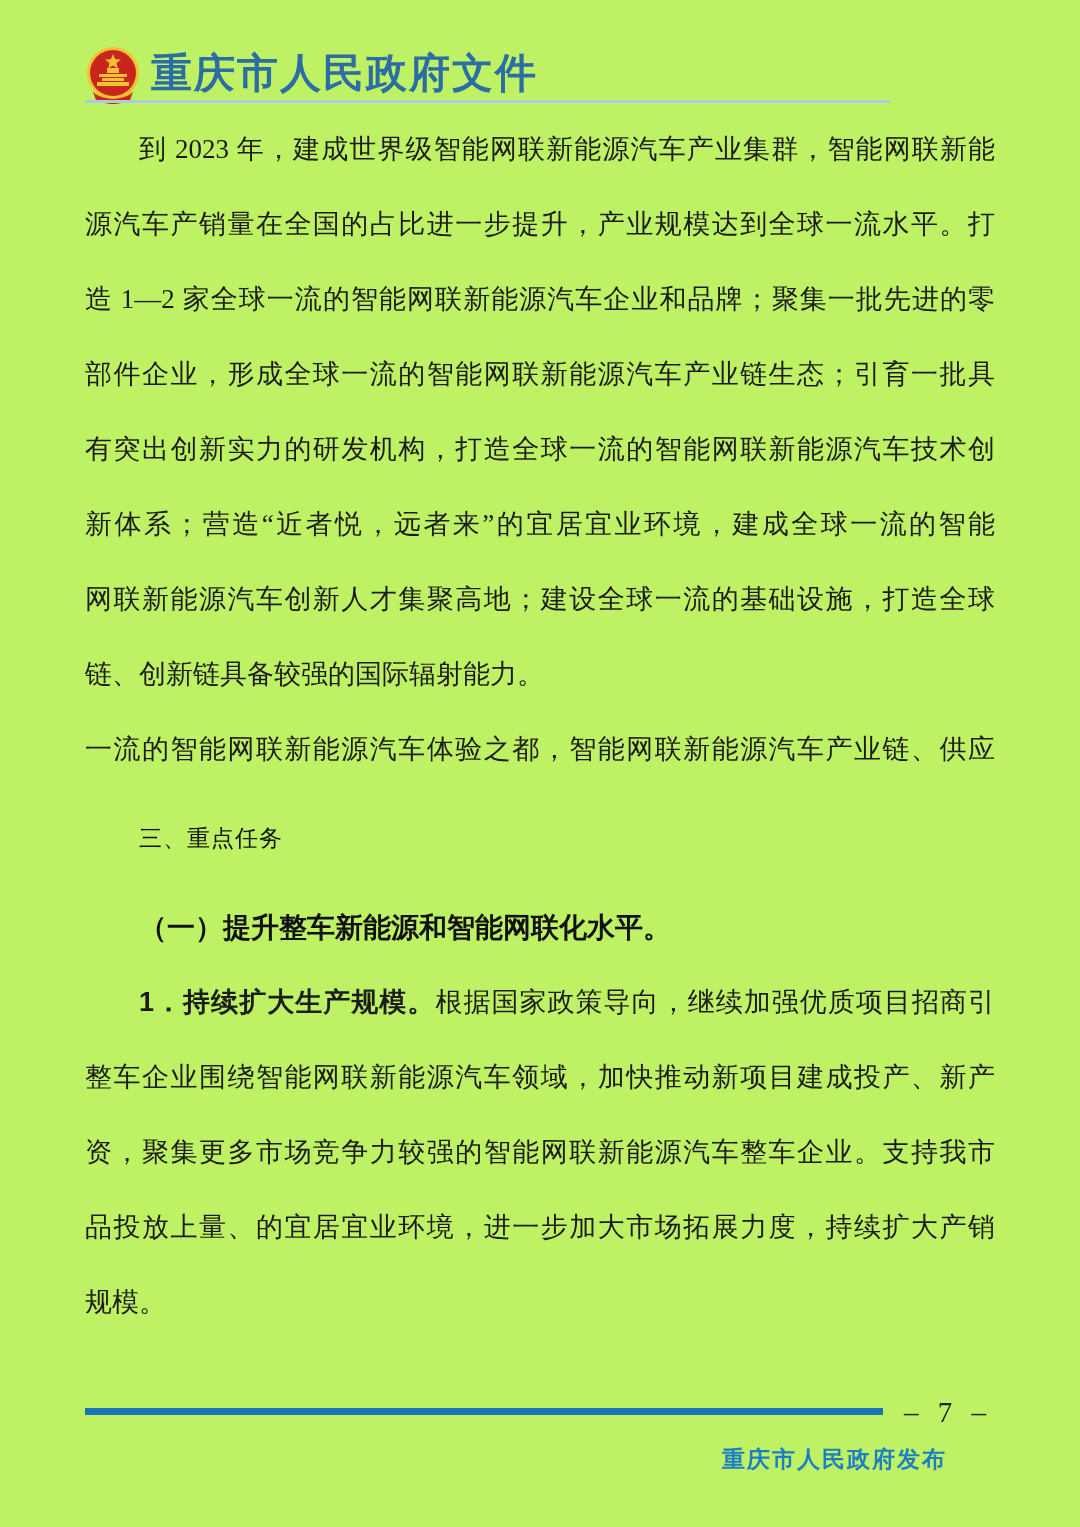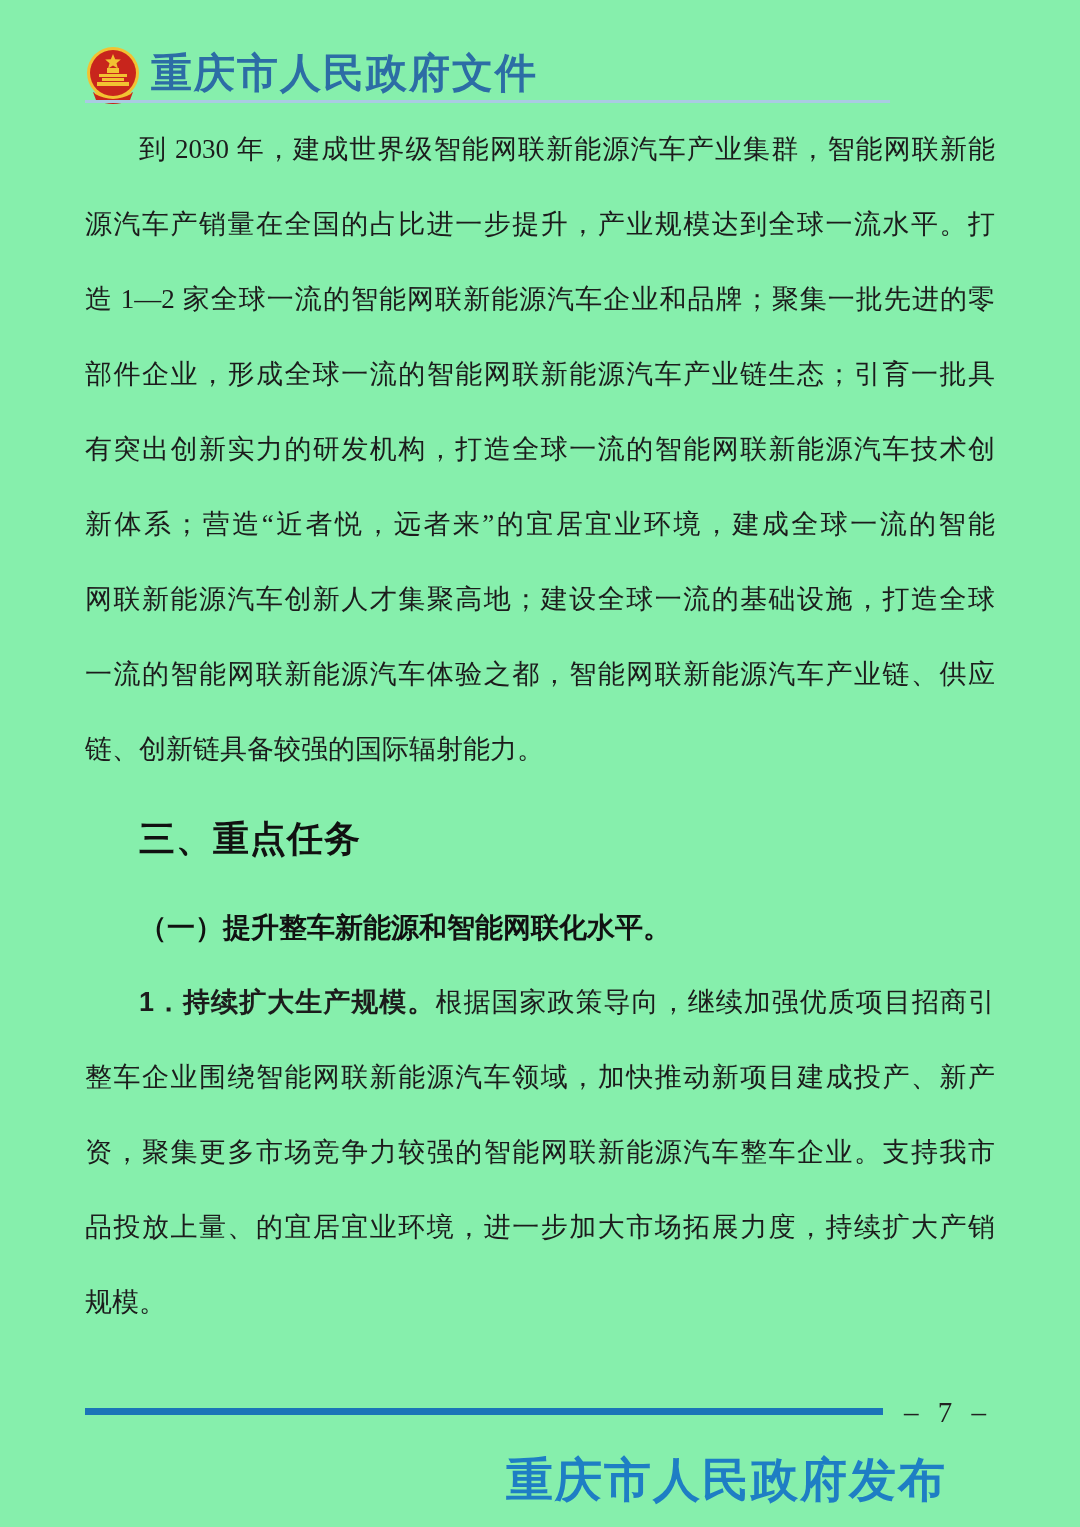--- a/index.html
+++ b/index.html
@@ -5,21 +5,21 @@
   html, body {
     margin: 0;
     padding: 0;
     background: #ffffff;
     font-family: "Liberation Serif", serif;
   }
   .page {
     position: relative;
     width: 1080px;
     height: 1527px;
-    background: #86efac;
+    background: #bef264;
     overflow: hidden;
   }
 
   
   .doc-header {
     position: absolute;
     top: 46px;
     left: 85px;
     width: 910px;
   }
@@ -75,22 +75,22 @@
     text-align-last: left;
     white-space: normal;
   }
   .line.indent {
     padding-left: 54px;
   }
   .section-heading {
     margin-top: 14px;
     padding-left: 54px;
     font-family: "Liberation Sans", sans-serif;
-    font-weight: 700;
-    font-size: 36px;
+    font-weight: 400;
+    font-size: 23px;
     letter-spacing: 1px;
     color: #111111;
   }
   .subsection-heading {
     margin-top: 14px;
     padding-left: 54px;
     font-family: "Liberation Serif", serif;
     font-size: 28px;
     color: #111111;
     font-weight: bold;
@@ -122,25 +122,24 @@
     white-space: nowrap;
   }
   .publisher {
     position: absolute;
     top: 1438px;
     left: 85px;
     width: 862px;
     text-align: right;
     font-family: "Liberation Serif", serif;
     font-weight: 700;
-    font-size: 47px;
+    font-size: 23px;
     letter-spacing: 2px;
     color: #1e7ec4;
     line-height: 44px;
-    margin-top: 20px;
   }
 </style>
 </head>
 <body>
 
 <div class="page">
 
   <div class="doc-header">
     <div class="doc-header-row">
       <span class="emblem">
@@ -155,29 +154,29 @@
           <path d="M8 46 q20 12 40 0 l-3 8 q-17 8 -34 0 z" fill="#c8251c"></path>
           <path d="M10 47 q18 10 36 0" stroke="#f2c232" stroke-width="2" fill="none"></path>
         </svg>
       </span>
       <span class="doc-title">重庆市人民政府文件</span>
     </div>
   </div>
   <div class="header-rule"></div>
 
   <div class="content">
-    <div class="line indent">到 2030 年，建成世界级智能网联新能源汽车产业集群，智能网联新能</div>
+    <div class="line indent">到 2023 年，建成世界级智能网联新能源汽车产业集群，智能网联新能</div>
     <div class="line">源汽车产销量在全国的占比进一步提升，产业规模达到全球一流水平。打</div>
     <div class="line">造 1—2 家全球一流的智能网联新能源汽车企业和品牌；聚集一批先进的零</div>
     <div class="line">部件企业，形成全球一流的智能网联新能源汽车产业链生态；引育一批具</div>
     <div class="line">有突出创新实力的研发机构，打造全球一流的智能网联新能源汽车技术创</div>
     <div class="line">新体系；营造“近者悦，远者来”的宜居宜业环境，建成全球一流的智能</div>
     <div class="line">网联新能源汽车创新人才集聚高地；建设全球一流的基础设施，打造全球</div>
+    <div class="line last">链、创新链具备较强的国际辐射能力。</div>
     <div class="line">一流的智能网联新能源汽车体验之都，智能网联新能源汽车产业链、供应</div>
-    <div class="line last">链、创新链具备较强的国际辐射能力。</div>
 
     <div class="section-heading">三、重点任务</div>
 
     <div class="subsection-heading">（一）提升整车新能源和智能网联化水平。</div>
 
     <div class="line indent"><span class="lead-bold">1．持续扩大生产规模。</span><span>根据国家政策导向，继续加强优质项目招商引</span></div>
     <div class="line">整车企业围绕智能网联新能源汽车领域，加快推动新项目建成投产、新产</div>
     <div class="line">资，聚集更多市场竞争力较强的智能网联新能源汽车整车企业。支持我市</div>
     <div class="line">品投放上量、的宜居宜业环境，进一步加大市场拓展力度，持续扩大产销</div>
     <div class="line last">规模。</div>

